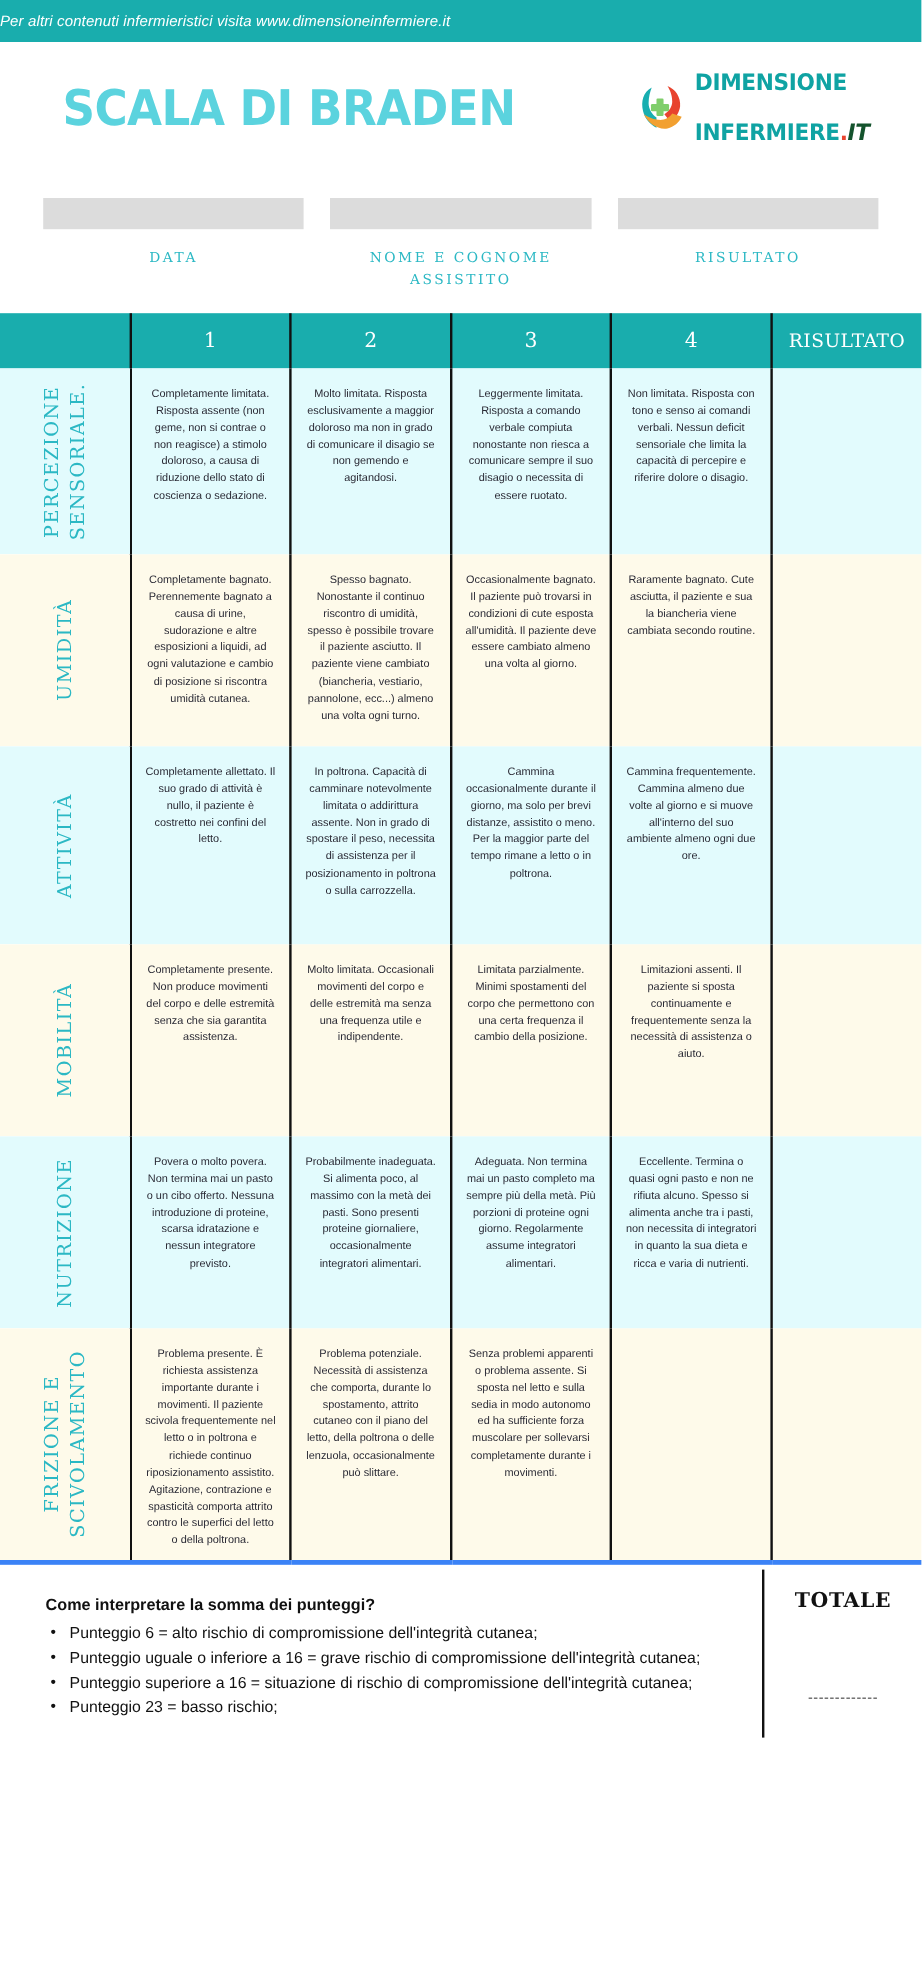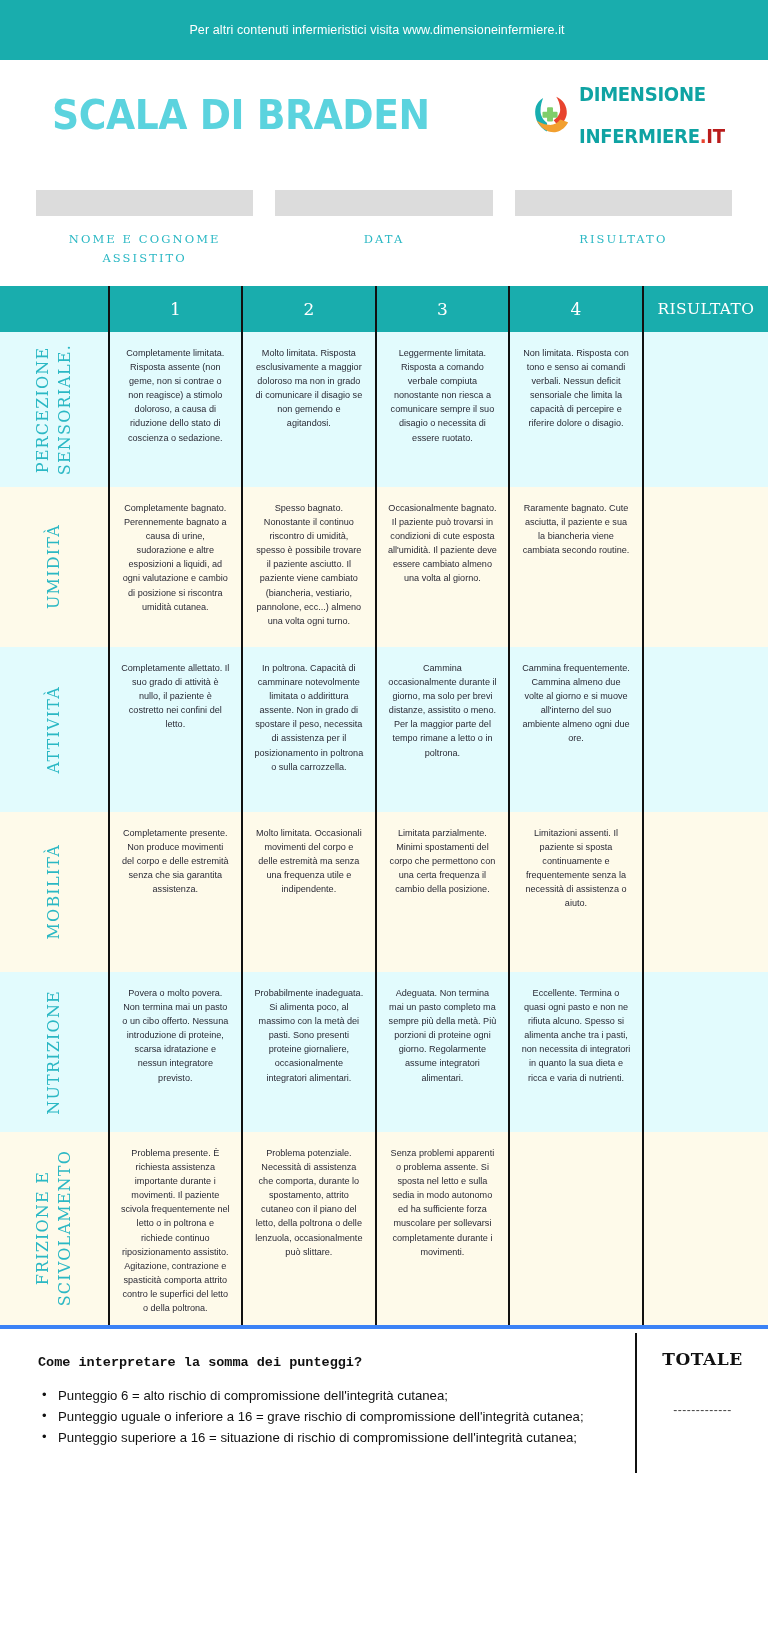--- a/index.html
+++ b/index.html
@@ -5,26 +5,27 @@
   * { box-sizing: border-box; margin: 0; padding: 0; }
   html, body {
     width: 768px;
     background: #ffffff;
     font-family: "Liberation Sans", sans-serif;
   }
   body { width: 768px; min-height: 1644px; position: relative; overflow-x: hidden; }
 
   
   .topbar {
-    height: 60px;
+    height: 35px;
     background: #19ADAD;
     display: flex;
     align-items: center;
-    justify-content: center;
+    justify-content: flex-start;
     padding-right: 14px;
+    font-style: italic;
   }
   .topbar-text {
     color: #ffffff;
     font-size: 12.5px;
     letter-spacing: .1px;
     font-family: "Liberation Sans", sans-serif;
   }
 
   
   .titlebar {
@@ -56,21 +57,21 @@
     font-family: "DejaVu Sans", sans-serif;
     font-weight: 700;
     font-size: 19px;
     color: #0FA3A3;
     letter-spacing: -0.3px;
     transform: scaleX(0.95);
     transform-origin: left center;
     white-space: nowrap;
   }
   .logo-line .dot { color: #E8432E; }
-  .logo-line .it { color: #b91c1c; }
+  .logo-line .it { color: #14532d; font-style: italic; }
 
   
   .fields {
     display: flex;
     padding: 20px 36px 0 36px;
     gap: 22px;
   }
   .field { flex: 1; display: flex; flex-direction: column; align-items: center; }
   .field-box {
     width: 100%;
@@ -162,22 +163,22 @@
     min-height: 180px;
   }
   .footer-left {
     width: 648px;
     padding: 22px 16px 10px 38px;
   }
   .footer-title {
     font-size: 13.5px;
     font-weight: 700;
     color: #111;
-    margin-bottom: 16px;
-    font-family: Liberation Mono, monospace;
+    margin-bottom: 6px;
+    font-family: Liberation Sans, sans-serif;
   }
   .footer-list { list-style: none; }
   .footer-list li {
     position: relative;
     padding-left: 20px;
     font-size: 13.2px;
     line-height: 1.5;
     color: #111;
     margin-bottom: 1px;
     font-family: "Liberation Sans", sans-serif;
@@ -190,20 +191,21 @@
     font-size: 13px;
   }
   .footer-right {
     width: 136px;
     border-left: 2px solid #111;
     display: flex;
     flex-direction: column;
     align-items: center;
     padding-top: 16px;
     height: 140px;
+    gap: 29px;
   }
   .totale-label {
     font-family: "DejaVu Serif", serif;
     font-weight: 700;
     font-size: 17px;
     color: #111;
     letter-spacing: .5px;
   }
   .totale-blank {
     margin-top: 34px;
@@ -236,25 +238,25 @@
     <span class="logo-words">
       <span class="logo-line">DIMENSIONE</span>
       <span class="logo-line"><span>INFERMIERE</span><span class="dot">.</span><span class="it">IT</span></span>
     </span>
   </div>
 </div>
 
 <div class="fields">
   <div class="field">
     <div class="field-box"></div>
-    <div class="field-label">NOME E COGNOME ASSISTITO</div>
+    <div class="field-label">DATA</div>
   </div>
   <div class="field">
     <div class="field-box"></div>
-    <div class="field-label">DATA</div>
+    <div class="field-label">NOME E COGNOME ASSISTITO</div>
   </div>
   <div class="field">
     <div class="field-box"></div>
     <div class="field-label">RISULTATO</div>
   </div>
 </div>
 <div class="fields-spacer"></div>
 
 <table class="braden">
   <colgroup>
@@ -353,19 +355,20 @@
   </tbody>
 </table>
 
 <div class="footer">
   <div class="footer-left">
     <div class="footer-title">Come interpretare la somma dei punteggi?</div>
     <ul class="footer-list">
       <li>Punteggio 6 = alto rischio di compromissione dell'integrità cutanea;</li>
       <li>Punteggio uguale o inferiore a 16 = grave rischio di compromissione dell'integrità cutanea;</li>
       <li>Punteggio superiore a 16 = situazione di rischio di compromissione dell'integrità cutanea;</li>
+      <li>Punteggio 23 = basso rischio;</li>
     </ul>
   </div>
   <div class="footer-right">
     <div class="totale-label">TOTALE</div>
     <div class="totale-blank">-------------</div>
   </div>
 </div>
 
 </body></html>

